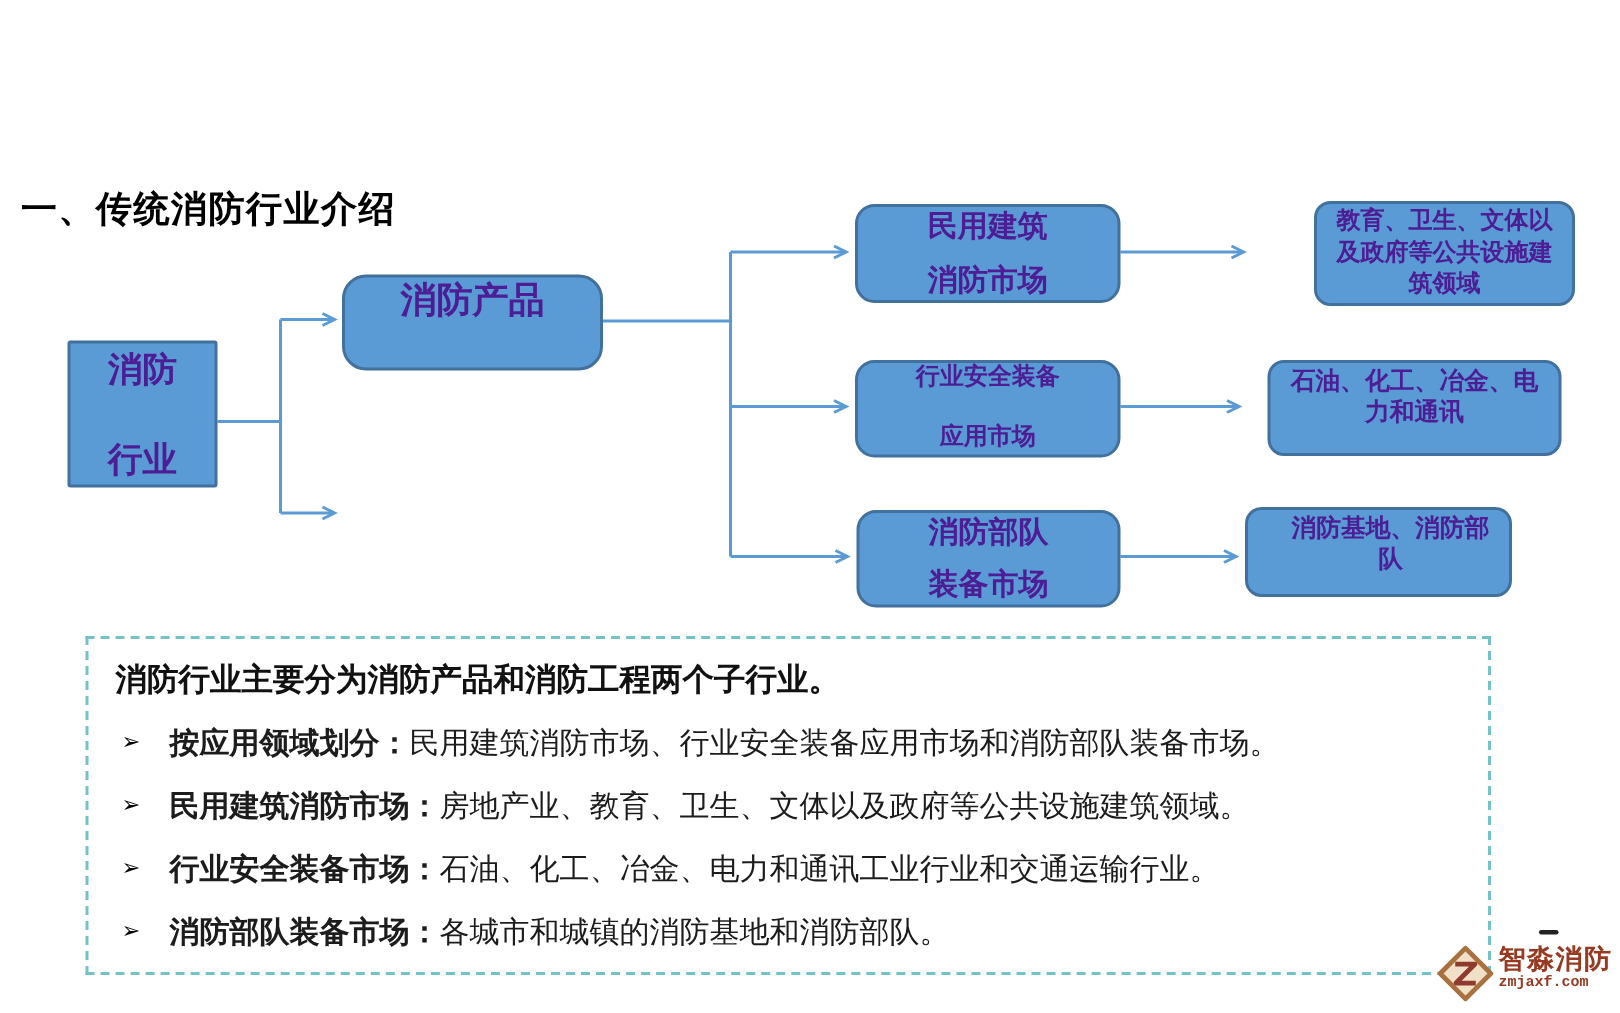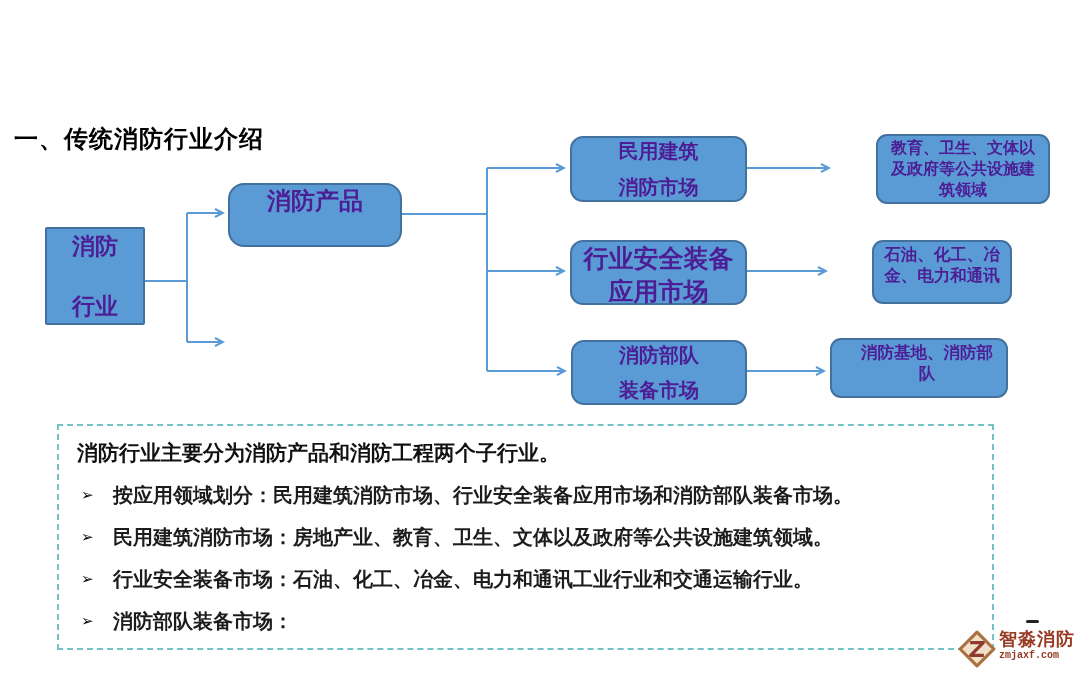--- a/index.html
+++ b/index.html
@@ -14,32 +14,32 @@
   .conn-layer{position:absolute;left:0;top:0;width:1080px;height:675px;}
   .conn{stroke:var(--connector);stroke-width:2;fill:none;}
   .node{position:absolute;background:var(--box-fill);border:2px solid var(--box-border);
         color:#4c1d95;font-weight:700;display:flex;flex-direction:column;align-items:center;
         justify-content:space-between;text-align:center;box-sizing:border-box;line-height:1.3;}
   .node span{display:block;}
   #node-root{left:45px;top:227px;width:100px;height:98px;font-size:23px;line-height:1.5;border-radius:2px;}
   #node-products{left:228px;top:183px;width:174px;height:64px;font-size:24px;border-radius:16px;}
   #node-engineering{left:229px;top:299px;width:173px;height:72px;font-size:24px;border-radius:16px;}
   #node-m-civil{left:570px;top:136px;width:177px;height:66px;font-size:20px;border-radius:13px;}
-  #node-m-industrial{left:570px;top:240px;width:177px;height:65px;font-size:25px;border-radius:13px;}
+  #node-m-industrial{left:570px;top:240px;width:177px;height:65px;font-size:16px;border-radius:13px;}
   #node-m-brigade{left:571px;top:340px;width:176px;height:65px;font-size:20px;border-radius:13px;}
   #node-d-civil{left:835px;top:134px;width:174px;height:70px;font-size:16px;border-radius:11px;padding:2px 8px;margin-left:41px;}
-  #node-d-industrial{left:872px;top:240px;width:140px;height:64px;font-size:16.5px;border-radius:11px;padding:2px 8px;}
+  #node-d-industrial{left:845px;top:240px;width:196px;height:64px;font-size:16.5px;border-radius:11px;padding:2px 8px;}
   #node-d-brigade{left:830px;top:338px;width:178px;height:60px;font-size:16.5px;border-radius:11px;padding:2px 10px;}
   .notes-panel{position:absolute;left:57px;top:424px;width:937px;height:226px;box-sizing:border-box;
                border:2px dashed var(--dashed-border);padding:13px 14px 0 16px;background:transparent;}
   .notes-summary{font-size:21px;font-weight:700;color:var(--text-black);margin:0 0 15px 2px;white-space:nowrap;}
   .bullet-row{display:flex;align-items:flex-start;margin:0 0 15px 0;font-size:20px;color:#1c1c1c;}
   .bullet-marker{width:32px;padding-left:6px;font-size:15px;line-height:26px;color:#000;flex:0 0 auto;}
   .bullet-label{font-weight:700;white-space:nowrap;}
-  .bullet-text{white-space:nowrap;font-weight:bold;}
+  .bullet-text{white-space:nowrap;}
   .logo{position:absolute;left:958px;top:629px;display:flex;align-items:flex-start;}
   .logo-icon{width:38px;height:38px;margin-right:3px;margin-top:1px;}
   .logo-texts{display:flex;flex-direction:column;}
   .logo-cn{font-size:18px;font-weight:700;color:var(--logo-red);line-height:1.15;letter-spacing:1px;}
   .logo-url{font-size:10px;font-weight:700;font-family:"Liberation Mono",monospace;
             color:var(--logo-red);line-height:1.1;}
   .page-dash{position:absolute;left:1026px;top:620px;width:13px;height:3px;background:#222;border-radius:2px;}
 </style>
 </head>
 <body>
@@ -122,20 +122,21 @@
 
     <div class="bullet-row">
       <span class="bullet-marker">➢</span>
       <span class="bullet-label">行业安全装备市场：</span>
       <span class="bullet-text">石油、化工、冶金、电力和通讯工业行业和交通运输行业。</span>
     </div>
 
     <div class="bullet-row">
       <span class="bullet-marker">➢</span>
       <span class="bullet-label">消防部队装备市场：</span>
+      <span class="bullet-text">各城市和城镇的消防基地和消防部队。</span>
     </div>
   </div>
 
   <div class="page-dash"></div>
 
   <div class="logo">
     <svg class="logo-icon" viewBox="0 0 36 36" xmlns="http://www.w3.org/2000/svg">
       <path d="M18,2 L34,18 L18,34 L2,18 Z" fill="#F0E0C8" stroke="#A9713F" stroke-width="3" stroke-linejoin="round"></path>
       <path d="M11.5,12 H24 L12,24 H24.5" fill="none" stroke="#8E3B2E" stroke-width="3" stroke-linejoin="round"></path>
     </svg>

